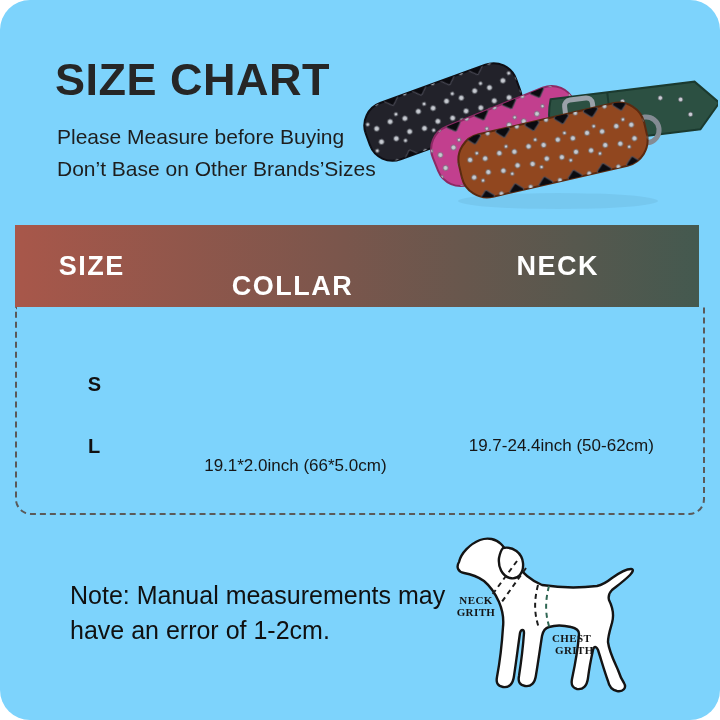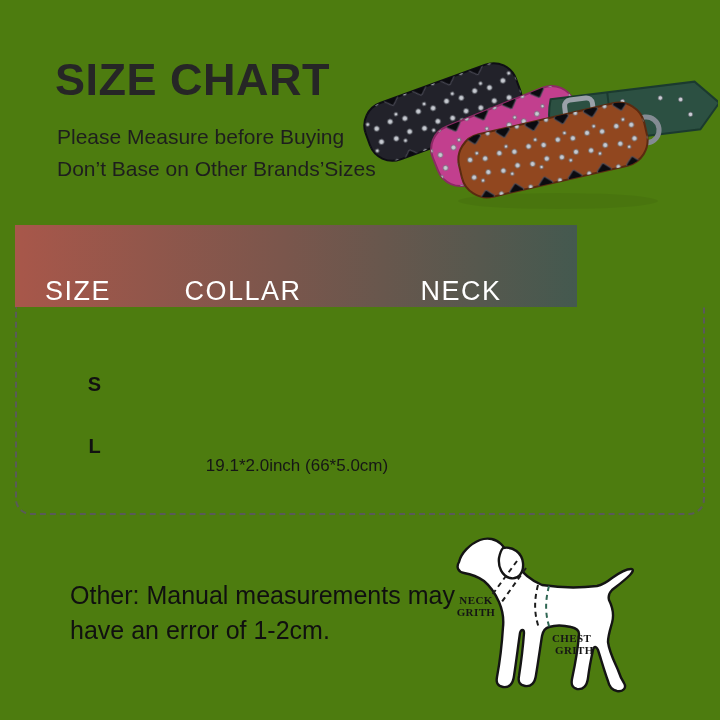--- a/index.html
+++ b/index.html
@@ -1,17 +1,17 @@
 <!DOCTYPE html>
 <html style="--header-left: #a8574a; --header-mid: #7a564c; --header-right: #44594f; --dash: #5a5a5a; --collar-black: #22222a; --collar-magenta: #c23f8e; --collar-brown: #91471f; --collar-green: #2c5042;"><head>
 <meta charset="utf-8">
 <style>
   html,body{margin:0;padding:0;background:#fff;}
-  .canvas{position:relative;width:720px;height:720px;background:#4d7c0f;overflow:hidden;
-          font-family:"Liberation Sans",sans-serif;color:#1b1b1b;}
+  .canvas{position:relative;width:720px;height:720px;background:#7dd3fc;overflow:hidden;
+          font-family:"Liberation Sans",sans-serif;color:#1b1b1b;border-radius:30px;}
 
   
   .title{position:absolute;left:55px;top:54px;font-size:45px;font-weight:800;
          letter-spacing:.5px;color:#262626;white-space:nowrap;}
   .subtitle{position:absolute;left:57px;top:121px;font-size:21px;line-height:32px;color:#1e1e1e;}
 
   
   .collars-svg{position:absolute;left:348px;top:44px;}
   .band{stroke-width:2;}
   .band-black{fill:var(--collar-black);stroke:#0e0e14;}
@@ -19,24 +19,24 @@
   .band-brown{fill:var(--collar-brown);stroke:#5a2a10;}
   .band-green{fill:var(--collar-green);stroke:#1b3a2f;}
   .gem{fill:#0b0b10;stroke:#4d4d59;stroke-width:1;}
   .stud{fill:#c9ccd3;stroke:#60646c;stroke-width:.7;}
   .buckle{fill:none;stroke:#9aa1a9;stroke-width:5;}
   .buckle-prong{stroke:#9aa1a9;stroke-width:3.5;stroke-linecap:round;}
   .dring{fill:none;stroke:#848b93;stroke-width:5;}
   .fold{stroke:#1b3a2f;stroke-width:2;}
 
   
-  .table-header{position:absolute;left:15px;top:225px;width:562px;height:82px;
-      display:flex;align-items:flex-end;
+  .table-header{position:absolute;left:15px;top:225px;width:684px;height:82px;
+      display:flex;align-items:center;
       background:linear-gradient(90deg,var(--header-left) 0%,var(--header-mid) 48%,var(--header-right) 100%);
-      color:#ffffff;font-weight:400;font-size:27px;letter-spacing:1.5px;}
+      color:#ffffff;font-weight:700;font-size:27px;letter-spacing:1.5px;}
   .col-size{width:155px;text-align:center;}
   .col-collar{width:250px;text-align:center;margin-top:40px;}
   .col-neck{width:285px;text-align:center;}
   .table-body{position:absolute;left:15px;top:307px;width:690px;height:208px;box-sizing:border-box;
       border-left:2px dashed var(--dash);border-right:2px dashed var(--dash);
       border-bottom:2px dashed var(--dash);border-radius:0 0 16px 16px;padding-top:46px;}
   .trow{display:flex;align-items:center;height:62px;font-size:17px;color:#161616;}
   .trow .col-size{font-size:20px;font-weight:700;color:#111;}
 
   
@@ -113,26 +113,27 @@
       <div class="col-collar">COLLAR</div>
       <div class="col-neck">NECK</div>
     </div>
     <div class="table-body">
       <div class="trow">
         <div class="col-size">S</div>
       </div>
       <div class="trow">
         <div class="col-size">L</div>
         <div class="col-collar">19.1*2.0inch (66*5.0cm)</div>
+        <div class="col-neck">19.7-24.4inch (50-62cm)</div>
       </div>
     </div>
   </div>
 
   <div class="note">
-    <div>Other: Manual measurements may</div>
+    <div>Note: Manual measurements may</div>
     <div>have an error of 1-2cm.</div>
   </div>
 
   <svg class="dog-svg" width="264" height="188" viewBox="0 0 264 188">
     <path class="dog-outline" d="
       M13,34
       C15,25 24,16 34,12 C42,9 50,11 55,16 C60,21 64,28 69,35
       C77,46 86,53 96,57 C115,60 135,60 151,58
       C156,57 161,54 166,50 C173,45 180,41 185,41 C188,41 187,44 184,47
       C178,53 171,58 166,62 C163,65 162,68 163,72

